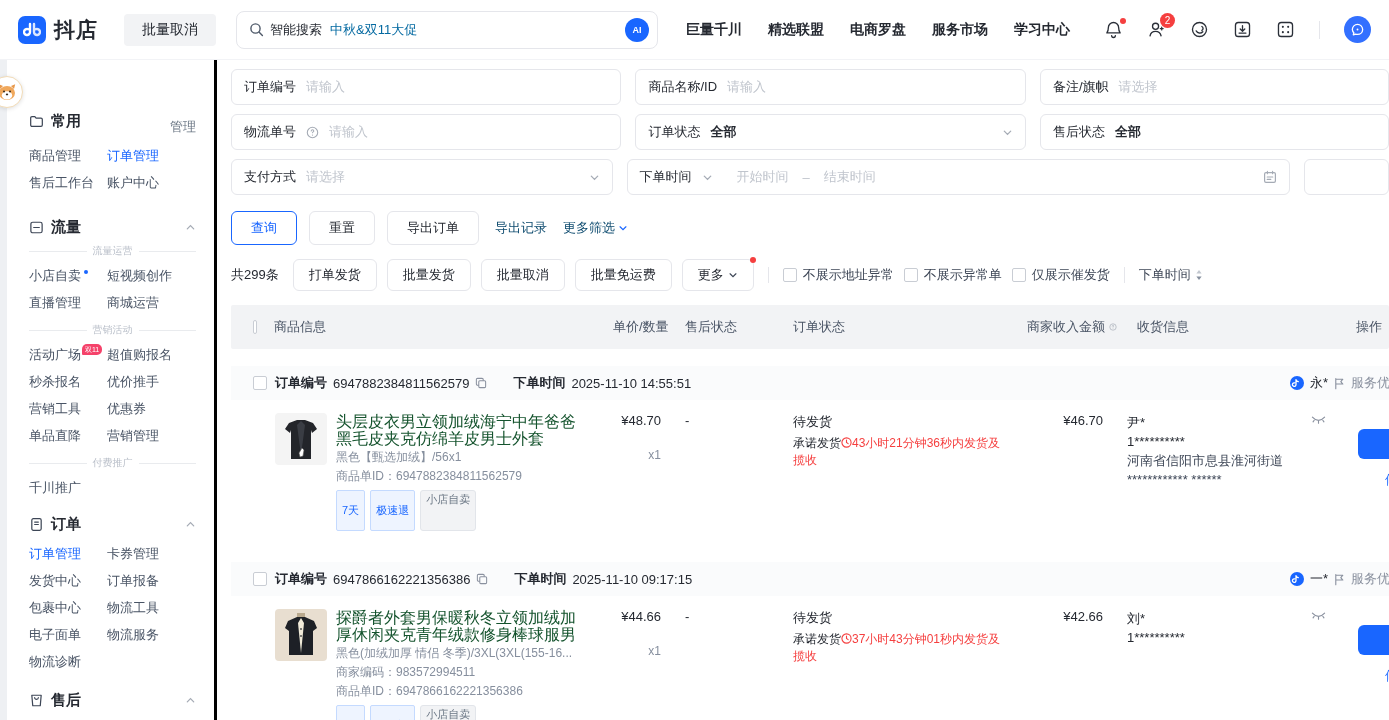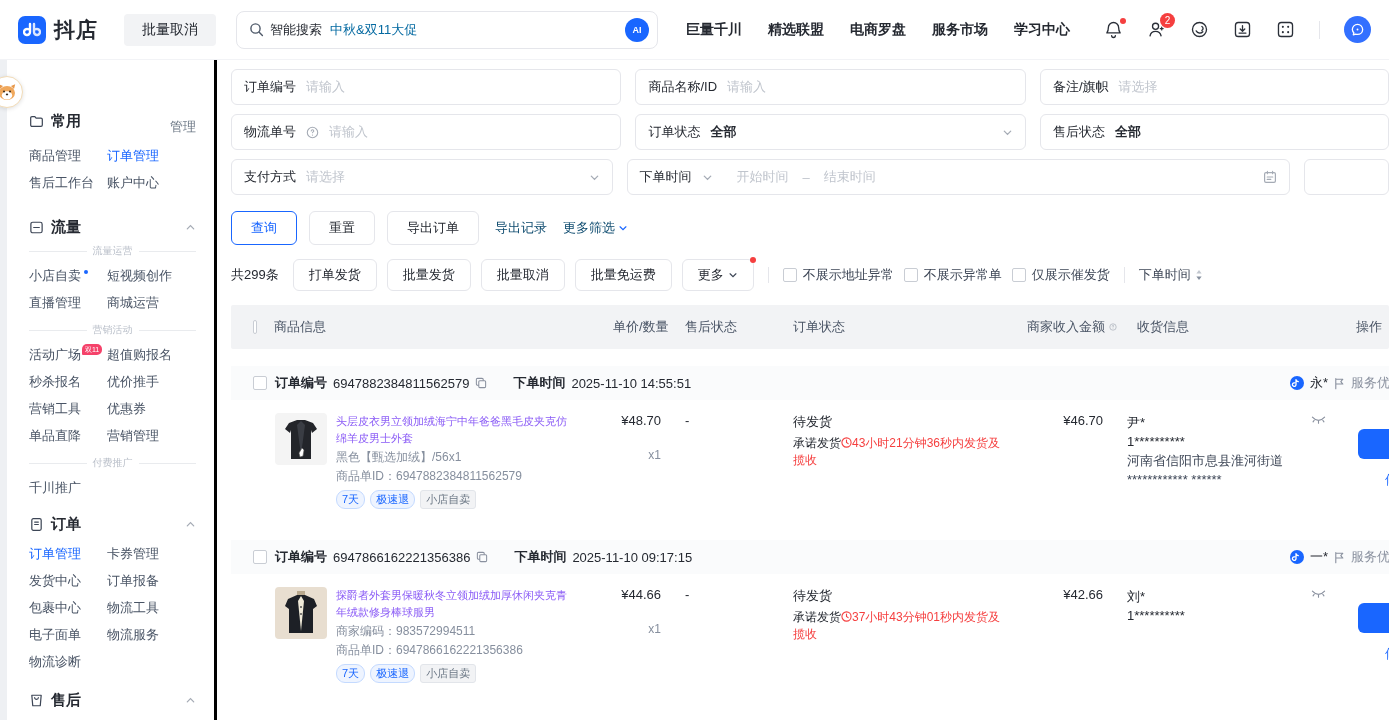--- a/index.html
+++ b/index.html
@@ -103,24 +103,24 @@
   .og-time-label { margin-left:26px; font-weight:600; }
   .og-time { margin-left:6px; }
   .og-right { position:absolute; right:-14px; top:0; height:34px; display:flex; align-items:center; gap:5px; white-space:nowrap; }
   .buyer { font-size:13px; }
   .service-tag { font-size:13px; color:#8a919f; }
   .og-body { background:#fff; padding:13px 0 14px; position:relative; align-items:start; }
 
   .prod-cell { display:flex; gap:9px; padding-left:18px; }
   .prod-img { width:52px; height:52px; border-radius:4px; overflow:hidden; flex:none; position:relative; }
   .prod-txt { width:240px; }
-  .p-title { font-size:11px; line-height:17px; color:#8b5cf6; }
+  .p-title { font-size:16px; line-height:17px; color:#14532d; }
   .p-spec, .p-line { font-size:12px; color:#868f9e; line-height:17px; margin-top:2px; white-space:nowrap; }
   .p-tags { display:flex; gap:5px; margin-top:5px; }
-  .tag-b { font-size:11px; color:#1966ff; background:#eef4ff; border:1px solid #c4daff; border-radius:9px; padding:1px 5px; }
+  .tag-b { font-size:11px; color:#1966ff; background:#eef4ff; border:1px solid #c4daff; border-radius:2px; padding:12px 5px; }
   .tag-g { font-size:11px; color:#6b7785; background:#f2f3f5; border:1px solid #e2e5ea; border-radius:3px; padding:1px 5px; }
 
   .price-cell { text-align:right; padding-right:16px; font-size:13px; }
   .qty { color:#868f9e; font-size:12px; margin-top:20px; }
   .as-cell { padding-left:8px; font-size:13px; }
   .st-cell { padding-left:16px; font-size:13px; width:230px; }
   .promise { font-size:12px; line-height:17px; margin-top:4px; color:#252931; }
   .red { color:#f53f3f; }
   .clock { display:inline-block; vertical-align:-1px; }
   .inc-cell { text-align:right; padding-right:14px; font-size:13px; }
@@ -596,20 +596,21 @@
               <rect width="52" height="52" fill="#e8ded0"></rect>
               <path d="M22 4h8v4h-8z" fill="#b9a98e"></path>
               <path d="M13 12l9-4h8l9 4 3 7-4 3V46H14V22l-4-3z" fill="#1d2026"></path>
               <path d="M26 9l-3 5 3 30 3-30z" fill="#f0ead9"></path>
               <circle cx="26" cy="20" r="1" fill="#555"></circle>
               <circle cx="26" cy="27" r="1" fill="#555"></circle>
             </svg>
         </div>
         <div class="prod-txt">
           <div class="p-title">探爵者外套男保暖秋冬立领加绒加厚休闲夹克青年绒款修身棒球服男</div>
+          <div class="p-spec">黑色(加绒加厚 情侣 冬季)/3XL(3XL(155-16...</div>
           <div class="p-line"><span>商家编码：</span><span>983572994511</span></div>
           <div class="p-line"><span>商品单ID：</span><span>6947866162221356386</span></div>
           <div class="p-tags">
             <span class="tag-b">7天</span>
             <span class="tag-b">极速退</span>
             <span class="tag-g">小店自卖</span>
           </div>
         </div>
       </div>
       <div class="price-cell">

